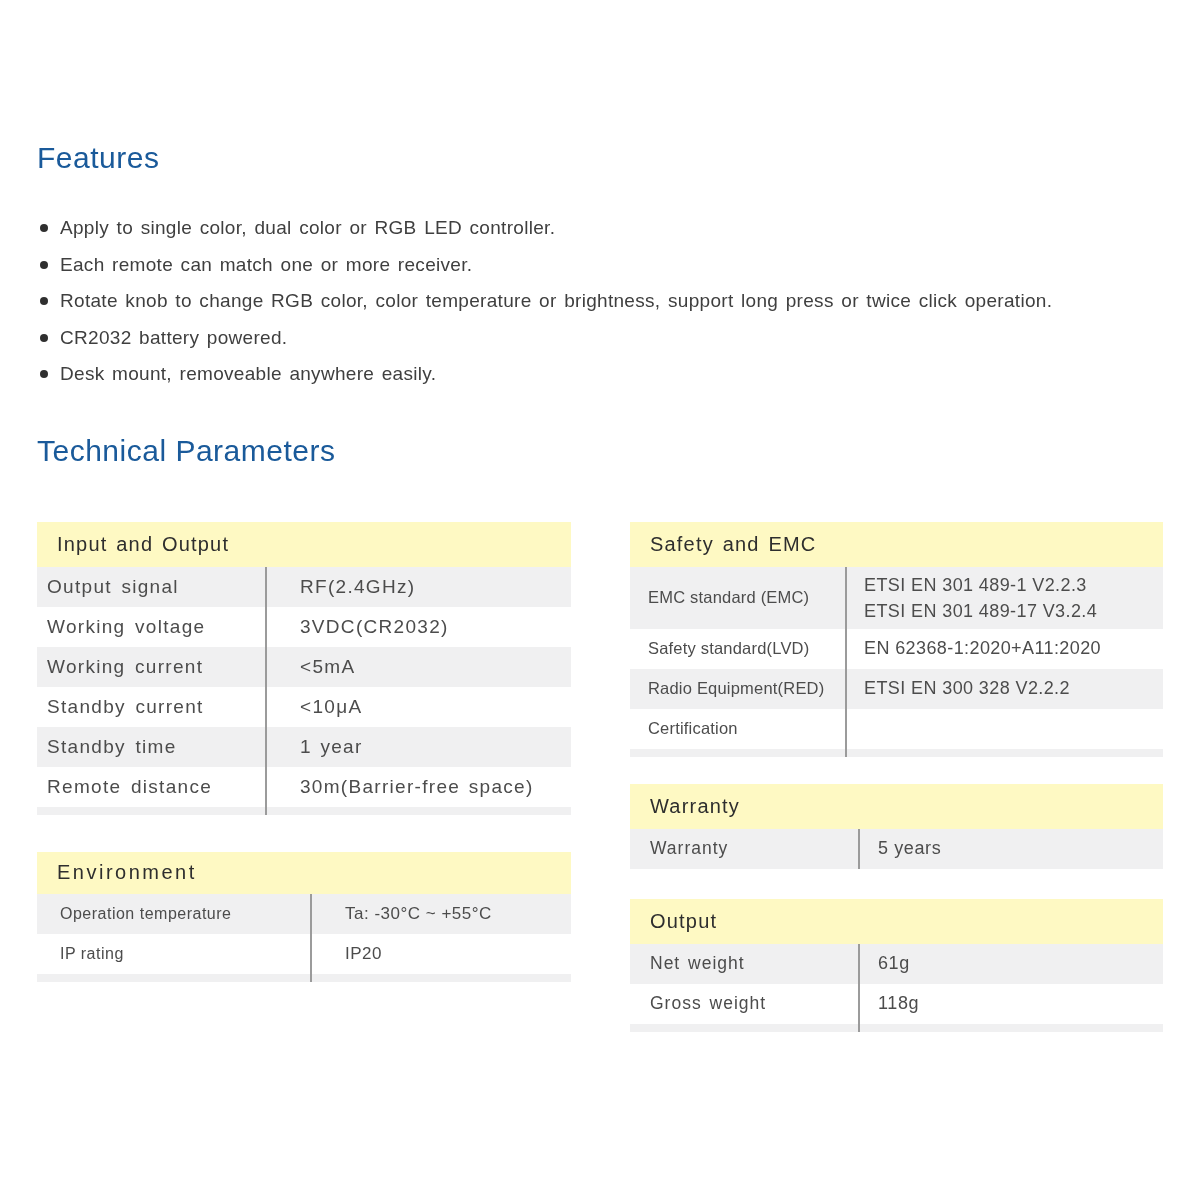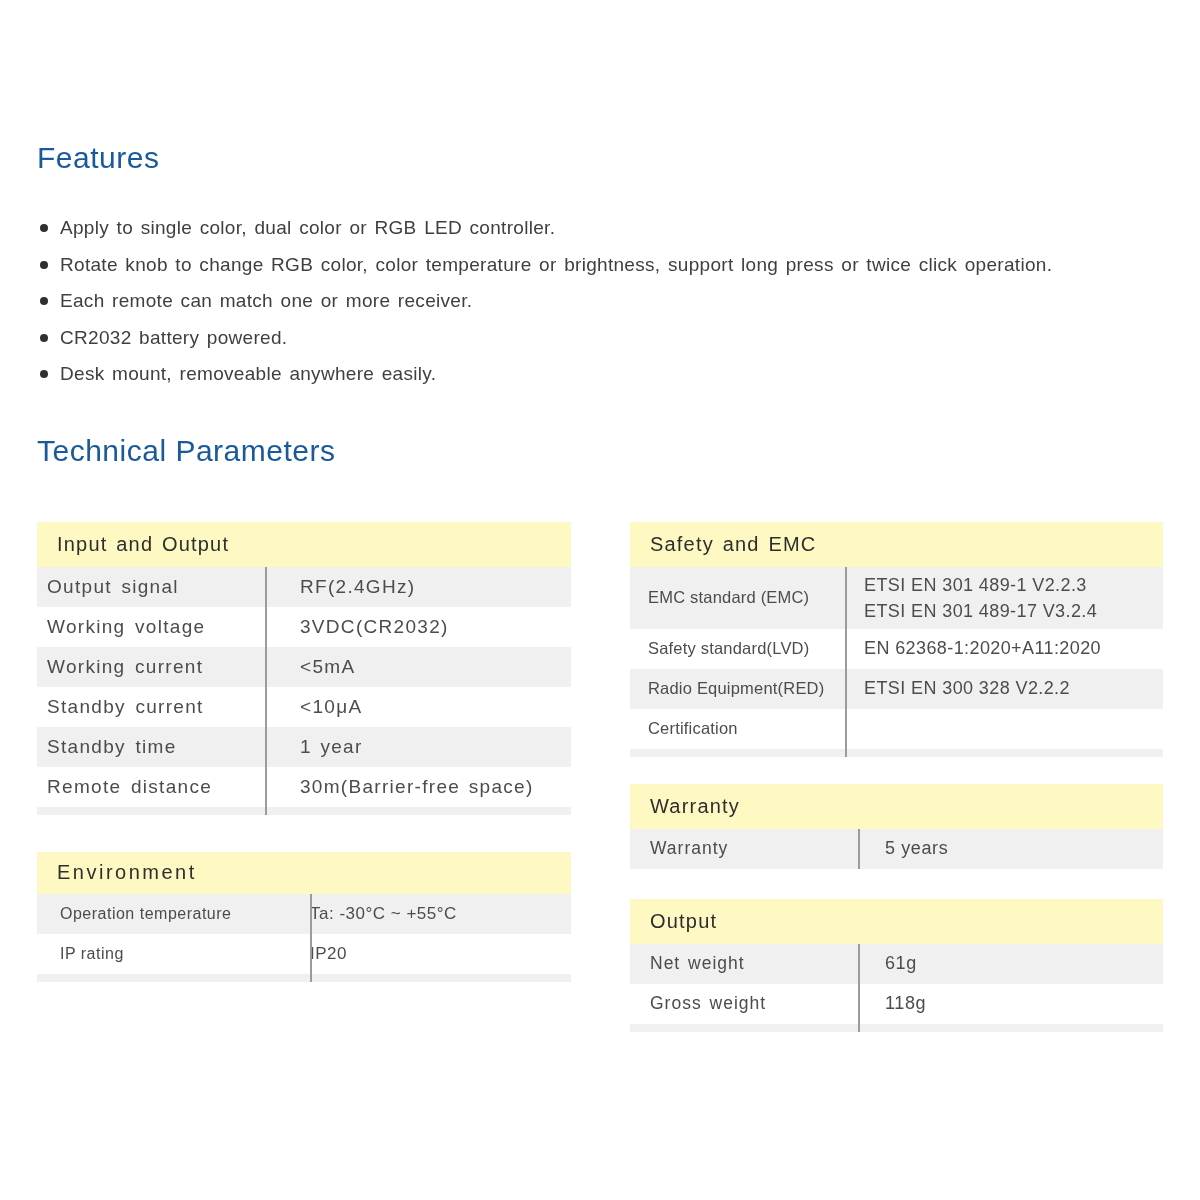--- a/index.html
+++ b/index.html
@@ -62,56 +62,56 @@
   .strip { height:8px; background:#f0f0f1; }
 
   
   .t-io .cl { width:228px; padding-left:10px; font-size:19px; letter-spacing:1.3px; word-spacing:3px; }
   .t-io .cv { padding-left:35px; font-size:19px; letter-spacing:1.3px; word-spacing:2px; }
   .t-io .v-divider { left:228px; }
 
   
   .t-env { margin-top:37px; }
   .t-env .cl { width:273px; padding-left:23px; font-size:16px; letter-spacing:0.5px; }
-  .t-env .cv { font-size:17px; letter-spacing:0.5px; }
+  .t-env .cv { padding-left:35px; font-size:17px; letter-spacing:0.5px; }
   .t-env .v-divider { left:273px; }
 
   
   .t-saf .cl { width:215px; padding-left:18px; font-size:16.5px; letter-spacing:0.2px; }
   .t-saf .cv { padding-left:19px; font-size:18px; letter-spacing:0.4px; }
   .t-saf .v-divider { left:215px; }
   .t-saf .row-tall { height:62px; }
   .t-saf .row-tall .cv { white-space:pre-line; line-height:26px; }
 
   
   .t-war { margin-top:27px; }
   .t-wt  { margin-top:30px; }
   .t-war .cl, .t-wt .cl { width:228px; padding-left:20px; font-size:17.5px; letter-spacing:1px; word-spacing:2px; }
-  .t-war .cv, .t-wt .cv { padding-left:27px; font-size:18px; letter-spacing:0.6px; }
+  .t-war .cv, .t-wt .cv { padding-left:20px; font-size:18px; letter-spacing:0.6px; }
   .t-war .v-divider, .t-wt .v-divider { left:228px; }
 </style>
 </head>
 <body>
 
 <div class="page">
 
   <h1 class="section-heading h-features">Features</h1>
 
   <ul class="features">
     <li>
         <span class="dot"></span>
         <span>Apply to single color, dual color or RGB LED controller.</span>
       </li>
     <li>
         <span class="dot"></span>
+        <span>Each remote can match one or more receiver.</span>
+      </li>
+    <li>
+        <span class="dot"></span>
         <span>Rotate knob to change RGB color, color temperature or brightness, support long press or twice click operation.</span>
-      </li>
-    <li>
-        <span class="dot"></span>
-        <span>Each remote can match one or more receiver.</span>
       </li>
     <li>
         <span class="dot"></span>
         <span>CR2032 battery powered.</span>
       </li>
     <li>
         <span class="dot"></span>
         <span>Desk mount, removeable anywhere easily.</span>
       </li>
   </ul>

